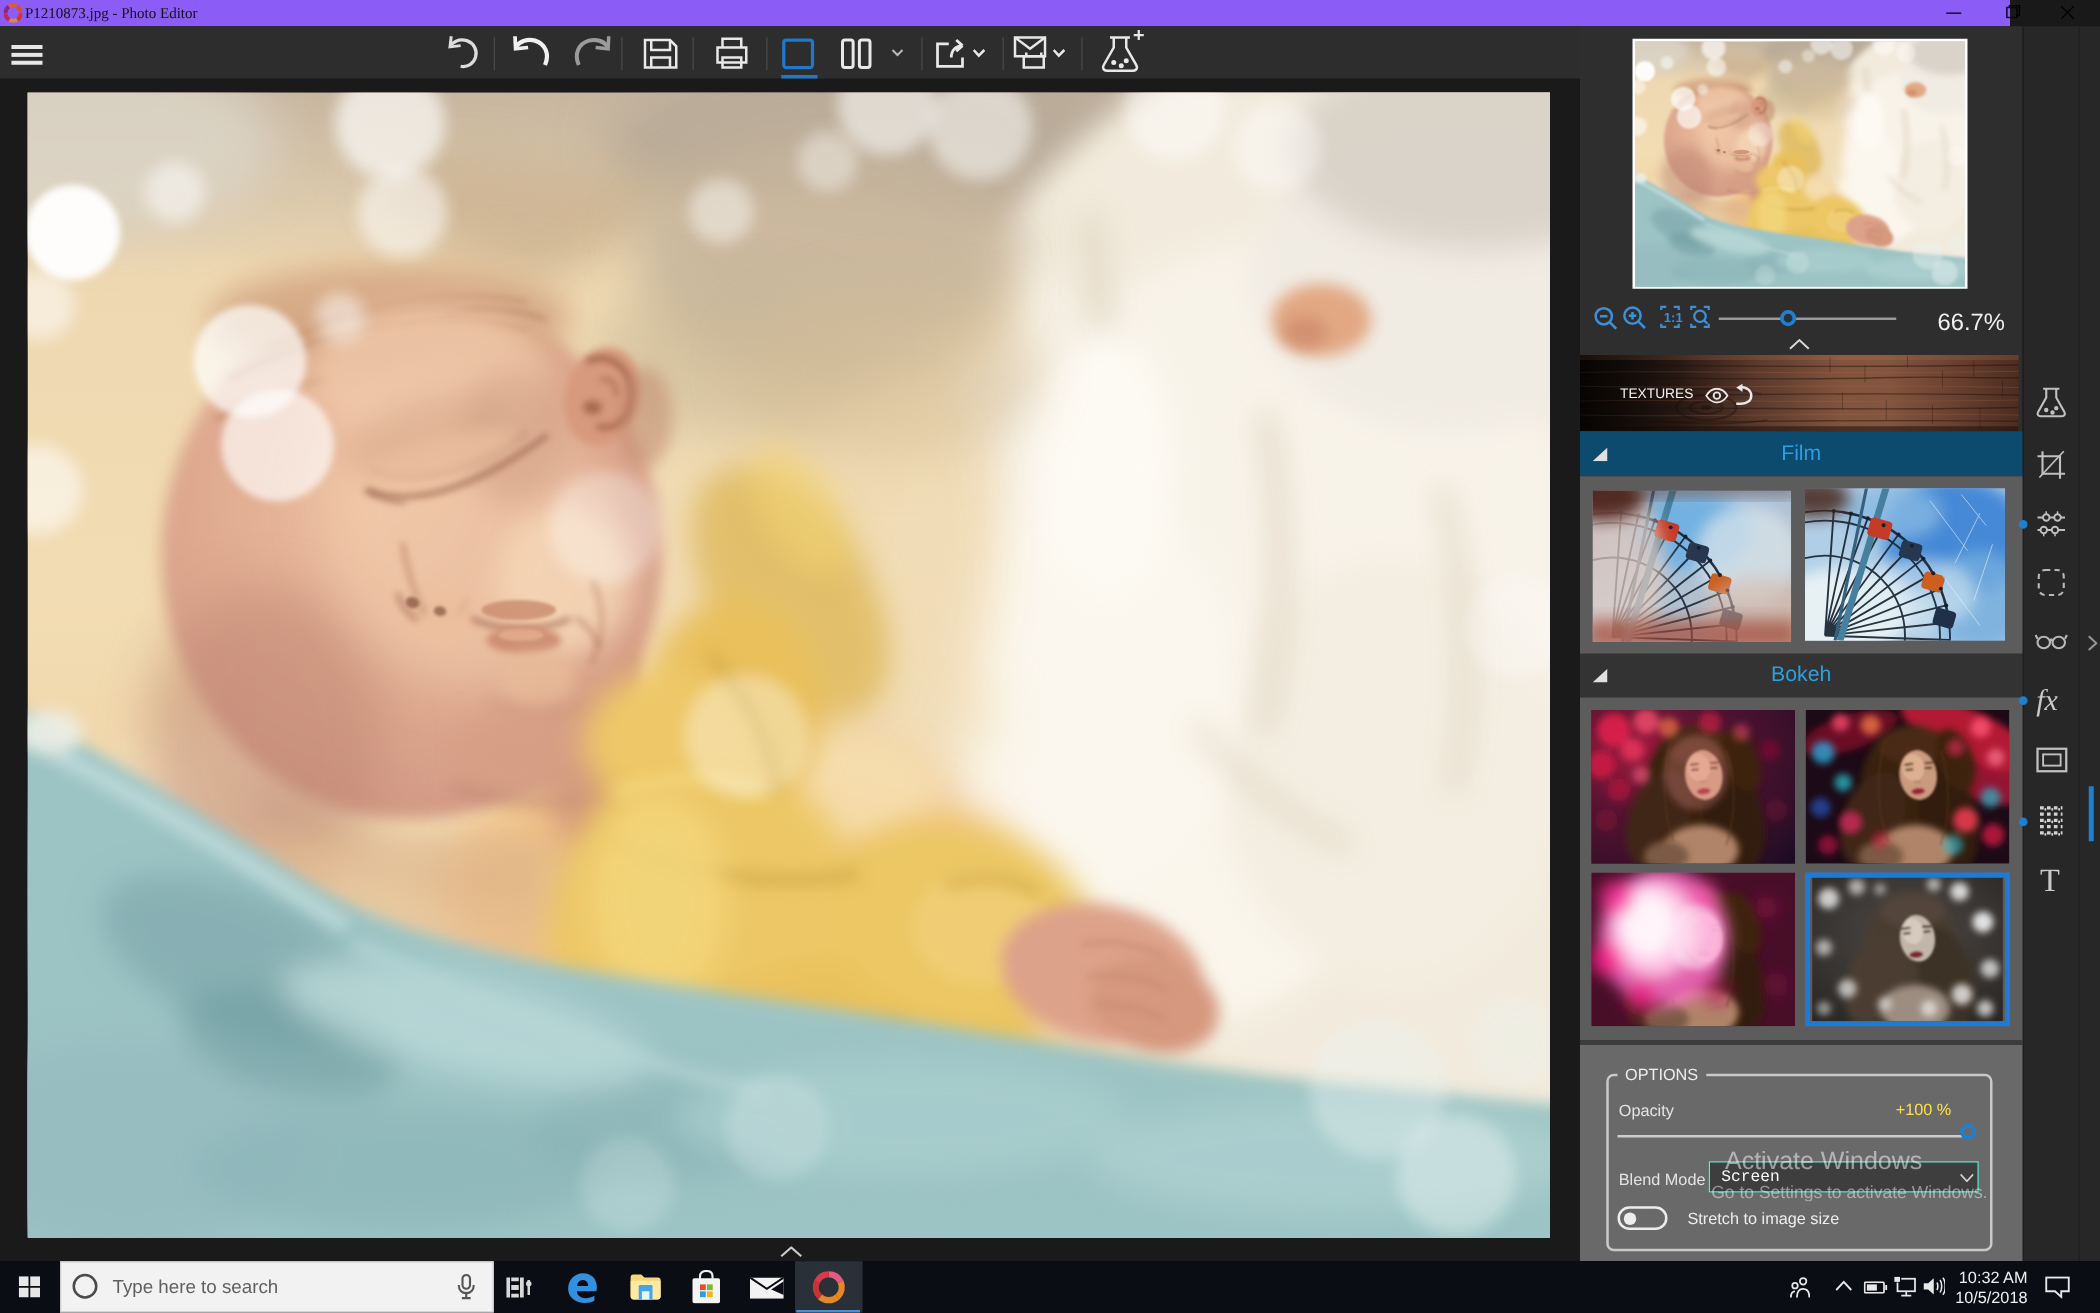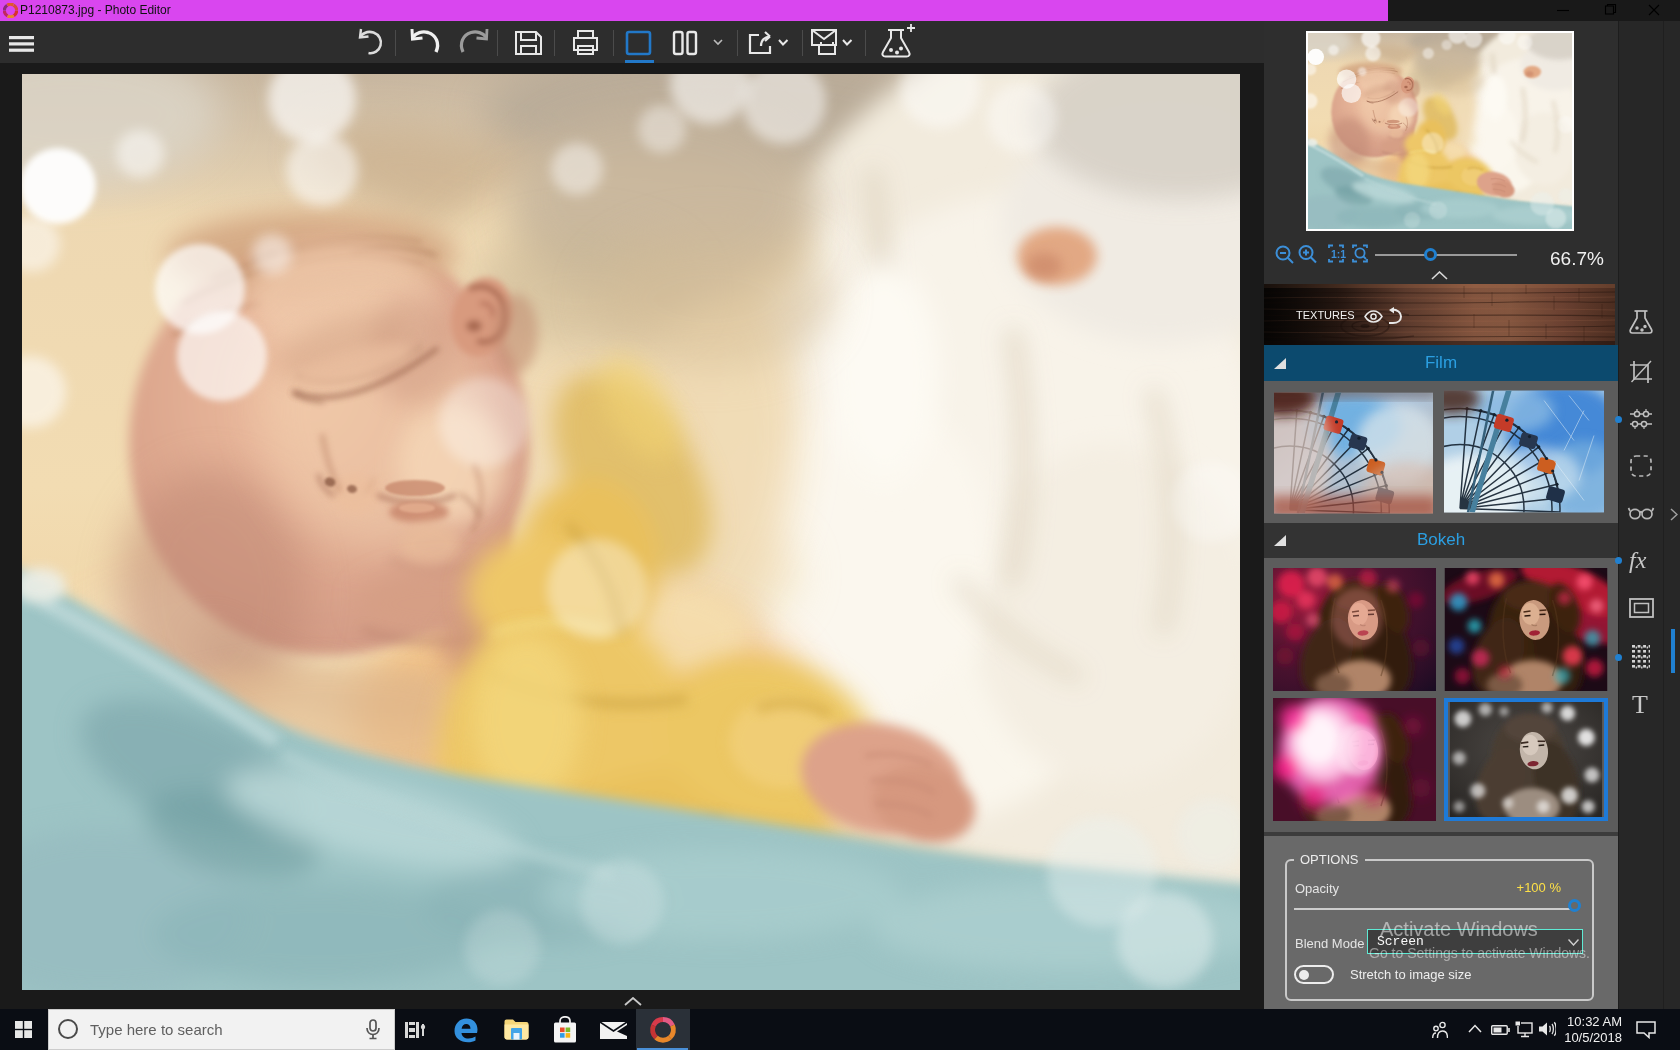--- a/index.html
+++ b/index.html
@@ -1,19 +1,19 @@
 <!DOCTYPE html>
 <html><head>
 <meta charset="utf-8">
 <style>
   * { margin:0; padding:0; box-sizing:border-box; }
   html,body { width:1680px; height:1050px; overflow:hidden; background:#191919;
     font-family:"Liberation Sans", sans-serif; }
   .abs { position:absolute; }
-  #titlebar { position:absolute; left:0; top:0; width:1388px; height:21px; background:#d946ef; }
+  #titlebar { position:absolute; left:0; top:0; width:1608px; height:21px; background:#8b5cf6;font-family:Liberation Serif, serif; }
   #titletext { position:absolute; left:20px; top:3px; font-size:12px; color:#111; }
   #toolbar { position:absolute; left:0; top:21px; width:1265px; height:42px; background:#2d2d2d; }
   #canvas { position:absolute; left:0; top:63px; width:1264px; height:946px; background:#1a1a1a; }
   #rightpanel { position:absolute; left:1264px; top:21px; width:354px; height:988px; background:#2e2e2e; }
   #toolstrip { position:absolute; left:1618px; top:21px; width:62px; height:988px; background:#272727; border-left:1px solid #1d1d1d; }
   #taskbar { position:absolute; left:0; top:1009px; width:1680px; height:41px; background:#0a0d14; }
   .sep { position:absolute; top:9px; width:1px; height:26px; background:#4b4b4b; }
   svg { display:block; }
 </style>
 </head>

